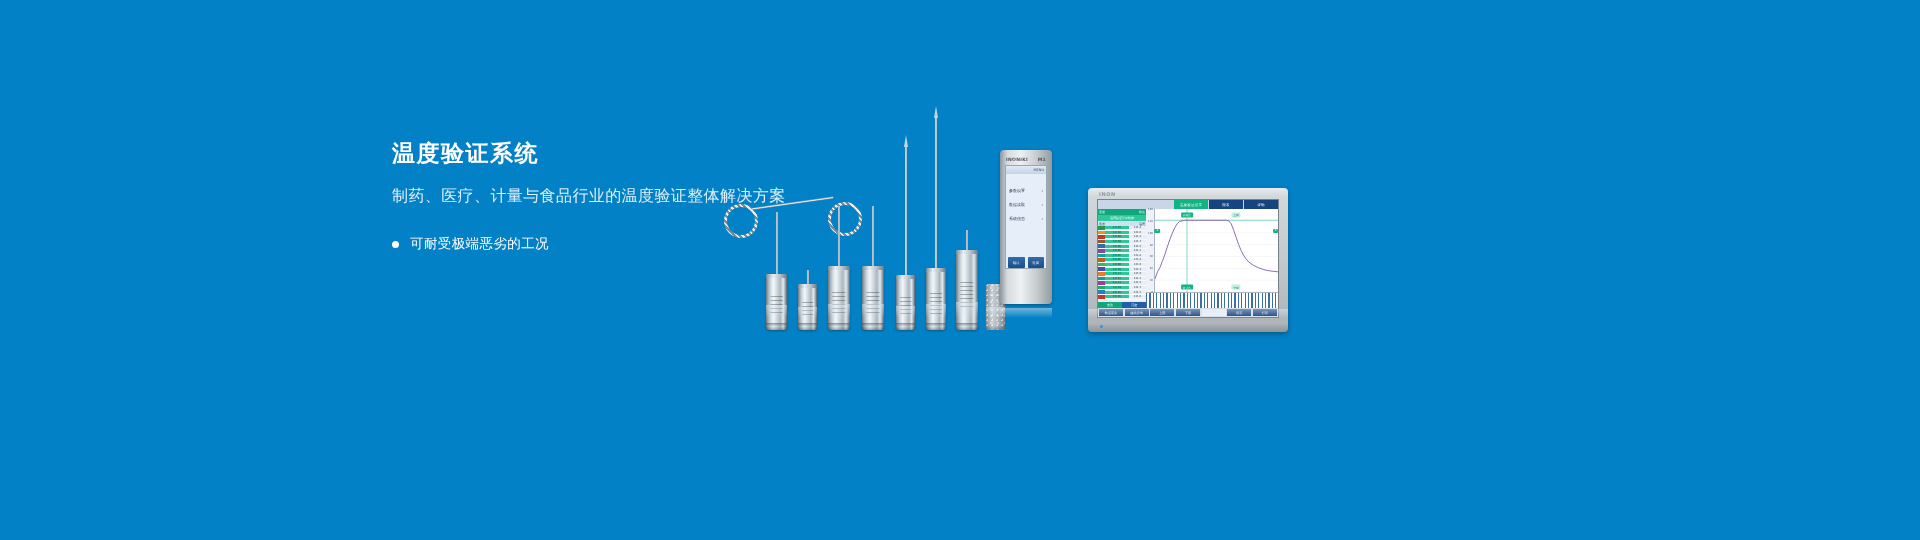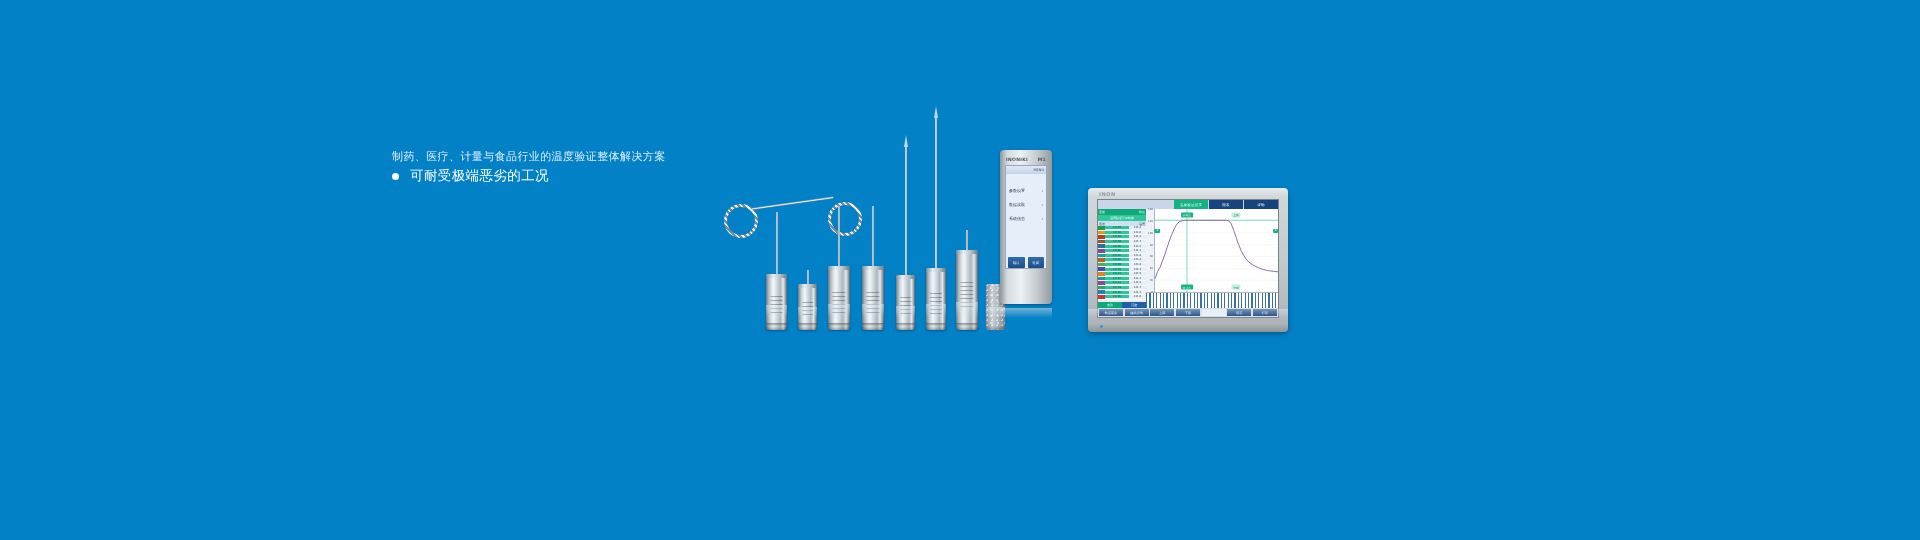--- a/index.html
+++ b/index.html
@@ -13,24 +13,24 @@
   
   .banner { position:absolute; inset:0; background:#0381c6; overflow:hidden; }
 
   
   .copy { position:absolute; left:392px; top:140px; width:430px; }
   .headline {
     font-size:23px; font-weight:bold; color:#ffffff;
     letter-spacing:1.5px; line-height:1.2;
   }
   .subhead {
-    margin-top:10px; font-size:11px; color:#dff0fb;
+    margin-top:18px; font-size:16px; color:#dff0fb;
     letter-spacing:.4px; line-height:1.3; white-space:nowrap;
   }
-  .bullets { margin-top:3px; }
+  .bullets { margin-top:29px; }
   .bullet {
     display:flex; align-items:center; gap:11px;
     margin-bottom:16px; color:#ffffff;
     font-size:13.5px; letter-spacing:.4px; white-space:nowrap;
   }
   .dot { width:7px; height:7px; border-radius:50%; background:#ffffff; flex:0 0 7px; }
 
   
   .photo { position:absolute; left:700px; top:110px; width:520px; height:220px; }
 
@@ -247,20 +247,21 @@
     justify-content:center; font-size:3.2px; color:#e6eefb;
   }
   .bbtn.blank { background:#eef2f8; }
 </style>
 </head>
 <body>
 
 <div class="banner">
 
   <div class="copy">
+    <div class="headline">温度验证系统</div>
     <div class="subhead">制药、医疗、计量与食品行业的温度验证整体解决方案</div>
     <div class="bullets">
       <div class="bullet">
         <span class="dot"></span>
         <span>可耐受极端恶劣的工况</span>
       </div>
     </div>
   </div>
 
   <div class="photo">

